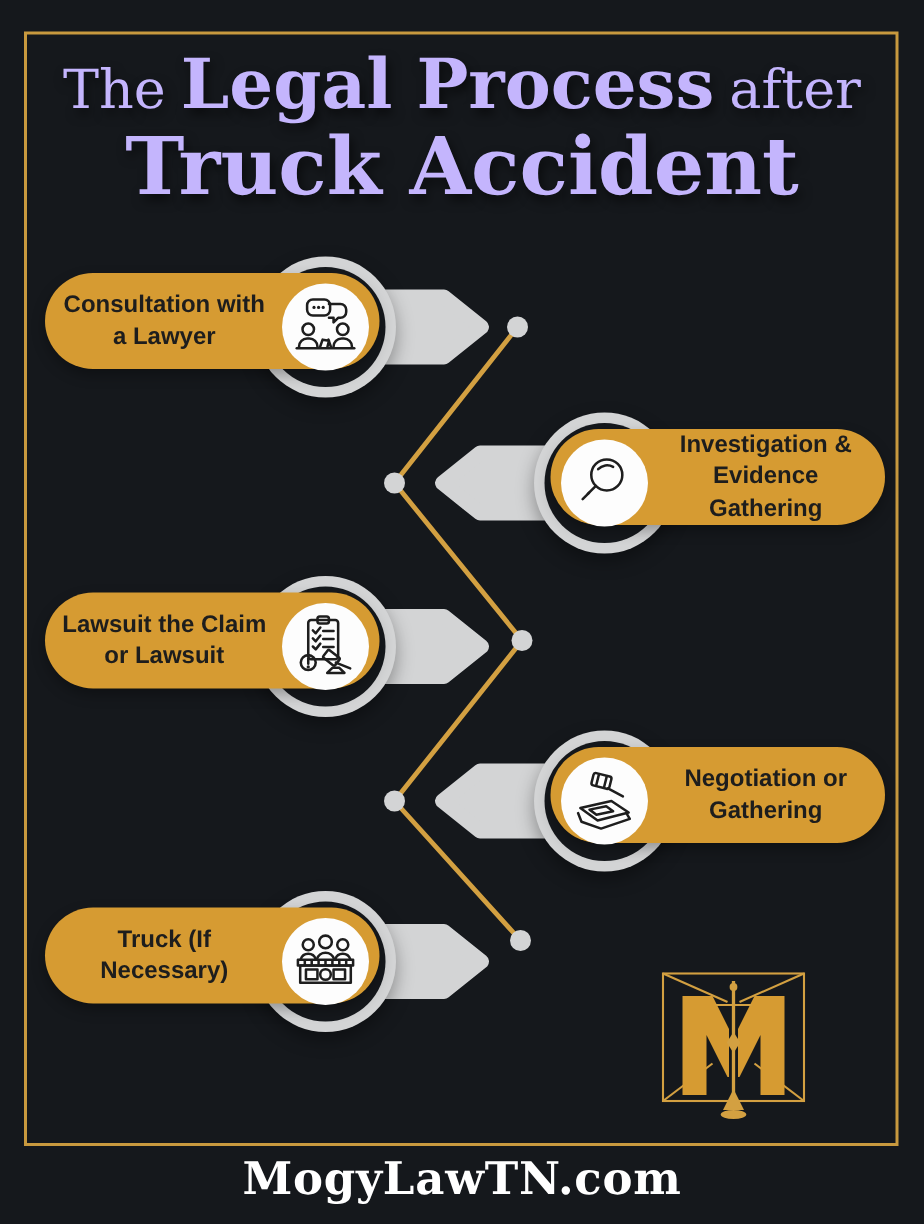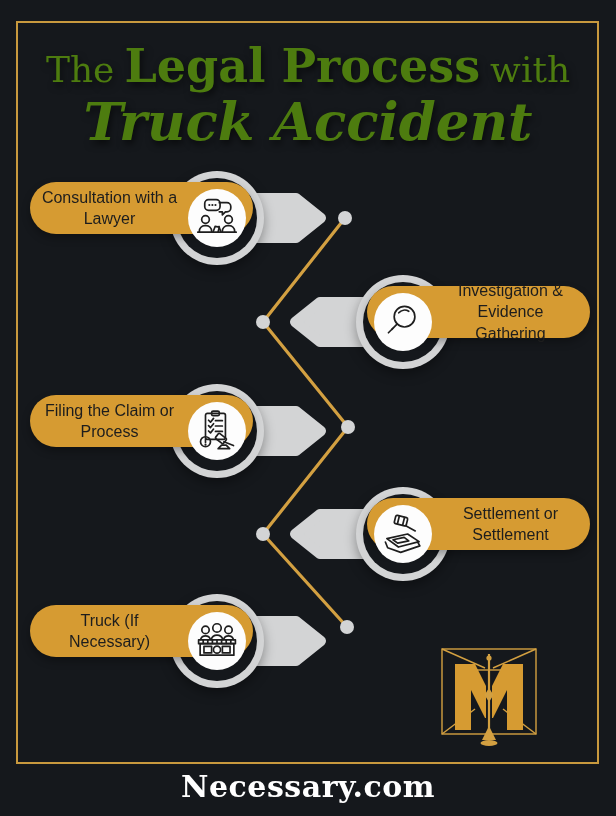--- a/index.html
+++ b/index.html
@@ -15,53 +15,53 @@
     --bg:#15181c;
     --ink:#1d1d1d;
   }
   
   .frame{
     position:absolute;left:16px;top:21px;width:579px;height:739px;
     border:2px solid #c8993e;pointer-events:none;
   }
   
   .title{
-    position:absolute;top:43px;left:0;width:616px;text-align:center;
-    color:#4d7c0f;font-family:"DejaVu Serif", serif;
+    position:absolute;top:33px;left:0;width:616px;text-align:center;
+    color:#c4b5fd;font-family:"DejaVu Serif", serif;
     text-shadow:2px 4px 7px rgba(0,0,0,.55);
     line-height:1;
   }
   .title .row1{margin-bottom:6px;}
   .t-sm{font-size:36px;font-weight:400;margin:0 5px;}
   .t-lg{font-size:46px;font-weight:700;margin:0 5px;text-align:right;}
-  .t-xl{font-size:53px;font-weight:700;margin:0 5px;font-style:italic;}
+  .t-xl{font-size:53px;font-weight:700;margin:0 5px;}
   .row{display:flex;justify-content:center;align-items:baseline;}
   
   .zigzag{position:absolute;left:0;top:0;z-index:1;}
   .step{position:absolute;left:0;top:0;width:616px;height:0;z-index:2;}
   .step .tab{position:absolute;top:calc(var(--cy) - 26px);width:115px;height:52px;}
   .step.left .tab{left:212px;}
   .step.right .tab{left:289px;}
   .ring{
     position:absolute;width:94px;height:94px;border-radius:50%;
     background:var(--gray);
     left:calc(var(--cx) - 47px);top:calc(var(--cy) - 47px);
     box-shadow:0 5px 12px rgba(0,0,0,.35);
   }
   .ring-gap{
     position:absolute;width:80px;height:80px;border-radius:50%;
     background:var(--bg);
     left:calc(var(--cx) - 40px);top:calc(var(--cy) - 40px);
   }
   .pill{
-    position:absolute;height:52px;width:223px;border-radius:36px;
+    position:absolute;height:64px;width:223px;border-radius:36px;
     background:var(--gold);
     top:calc(var(--cy) - 36px);
     display:flex;align-items:center;justify-content:center;text-align:center;
-    color:var(--ink);font-size:16px;line-height:1.32;font-weight:400;
+    color:var(--ink);font-size:16px;line-height:1.32;font-weight:700;
     box-shadow:0 4px 9px rgba(0,0,0,.3);
   }
   .step.left  .pill{left:30px; padding:0 74px 0 10px;box-sizing:border-box;width:233px;}
   .step.right .pill{left:367px;padding:0 10px 0 74px;box-sizing:border-box;width:233px;}
   
   .step.left  .pill{width:223px;}
   .step.right .pill{width:223px;}
   .white-disc{
     position:absolute;width:58px;height:58px;border-radius:50%;background:#fdfdfd;
     left:calc(var(--cx) - 29px);top:calc(var(--cy) - 29px);
@@ -97,21 +97,21 @@
     <circle cx="263" cy="534" r="7" fill="#d3d4d5"></circle>
     <circle cx="347" cy="627" r="7" fill="#d3d4d5"></circle>
   </svg>
 
   <div class="frame"></div>
 
   <div class="title">
     <div class="row row1">
       <span class="t-sm">The</span>
       <span class="t-lg">Legal Process</span>
-      <span class="t-sm">with</span>
+      <span class="t-sm">after</span>
     </div>
     <div class="row">
       <span class="t-xl">Truck Accident</span>
     </div>
   </div>
 
   <div class="step left s1">
     <svg class="tab" viewBox="0 0 115 52">
       <polygon points="6,6 84,6 109,26 84,46 6,46" fill="#d3d4d5" stroke="#d3d4d5" stroke-width="10" stroke-linejoin="round"></polygon>
     </svg>
@@ -155,21 +155,21 @@
     </svg>
   </div>
 
   <div class="step left s3">
     <svg class="tab" viewBox="0 0 115 52">
       <polygon points="6,6 84,6 109,26 84,46 6,46" fill="#d3d4d5" stroke="#d3d4d5" stroke-width="10" stroke-linejoin="round"></polygon>
     </svg>
     <div class="ring"></div>
     <div class="ring-gap"></div>
     <div class="pill">
-      <span>Filing the Claim or Process</span>
+      <span>Lawsuit the Claim or Lawsuit</span>
     </div>
     <div class="white-disc"></div>
     <svg class="icon-box" viewBox="0 0 60 60">
       <rect class="ink" x="15" y="7" width="26" height="34" rx="2.5"></rect>
       <rect class="ink" x="23" y="4" width="10" height="6" rx="2"></rect>
       <path class="ink" d="M19 16 l2.5 2.5 l4 -5" stroke-width="1.9"></path>
       <line class="ink" x1="28" y1="16.5" x2="37" y2="16.5" stroke-width="1.9"></line>
       <path class="ink" d="M19 23 l2.5 2.5 l4 -5" stroke-width="1.9"></path>
       <line class="ink" x1="28" y1="23.5" x2="37" y2="23.5" stroke-width="1.9"></line>
       <path class="ink" d="M19 30 l2.5 2.5 l4 -5" stroke-width="1.9"></path>
@@ -185,21 +185,21 @@
     </svg>
   </div>
 
   <div class="step right s4">
     <svg class="tab" viewBox="0 0 115 52">
       <polygon points="109,6 31,6 6,26 31,46 109,46" fill="#d3d4d5" stroke="#d3d4d5" stroke-width="10" stroke-linejoin="round"></polygon>
     </svg>
     <div class="ring"></div>
     <div class="ring-gap"></div>
     <div class="pill">
-      <span>Settlement or Settlement</span>
+      <span>Negotiation or Gathering</span>
     </div>
     <div class="white-disc"></div>
     <svg class="icon-box" viewBox="0 0 60 60">
       <g transform="rotate(14 27 14)">
         <rect class="ink" x="19" y="7" width="16" height="11" rx="2"></rect>
         <line class="ink" x1="23.5" y1="7.5" x2="23.5" y2="17.5" stroke-width="1.5"></line>
         <line class="ink" x1="30.5" y1="7.5" x2="30.5" y2="17.5" stroke-width="1.5"></line>
       </g>
       <line class="ink" x1="33" y1="19" x2="46" y2="26" stroke-width="3"></line>
       <path class="ink" d="M9 36 L36 30 L51 40 L24 47 Z"></path>
@@ -251,15 +251,15 @@
     <path fill="#d69b32" d="M22 28 H42 L56 56 L70 28 H90 V94 H74 V54 L60 82 H52 L38 54 V94 H22 Z"></path>
     <line x1="56" y1="18" x2="56" y2="104" stroke="#15181c" stroke-width="6"></line>
     <line x1="56" y1="18" x2="56" y2="100" stroke="#d3a041" stroke-width="2.2"></line>
     <line x1="44" y1="34" x2="68" y2="34" stroke="#d3a041" stroke-width="1.4"></line>
     <circle cx="56" cy="22" r="2.6" fill="#d3a041"></circle>
     <path d="M56 52 l4.5 7 -4.5 7 -4.5 -7 z" fill="#d3a041"></path>
     <path d="M49 104 L63 104 L56 90 Z" fill="#d3a041"></path>
     <ellipse cx="56" cy="107" rx="8.5" ry="3" fill="#d3a041"></ellipse>
   </svg>
 
-  <div class="footer">Necessary.com</div>
+  <div class="footer">MogyLawTN.com</div>
 
 </div>
 
 </body></html>

